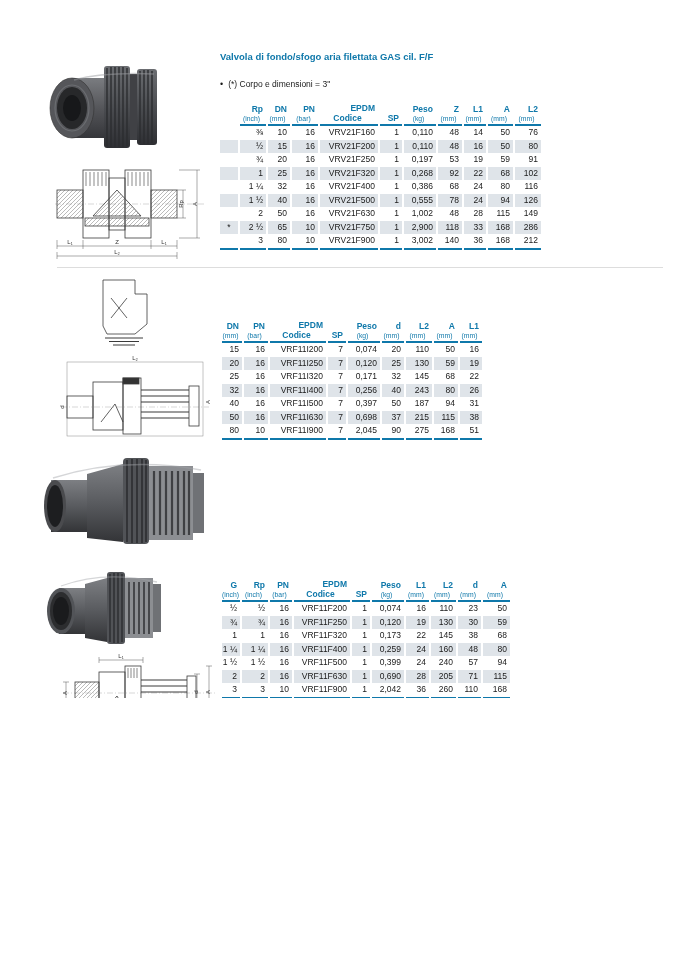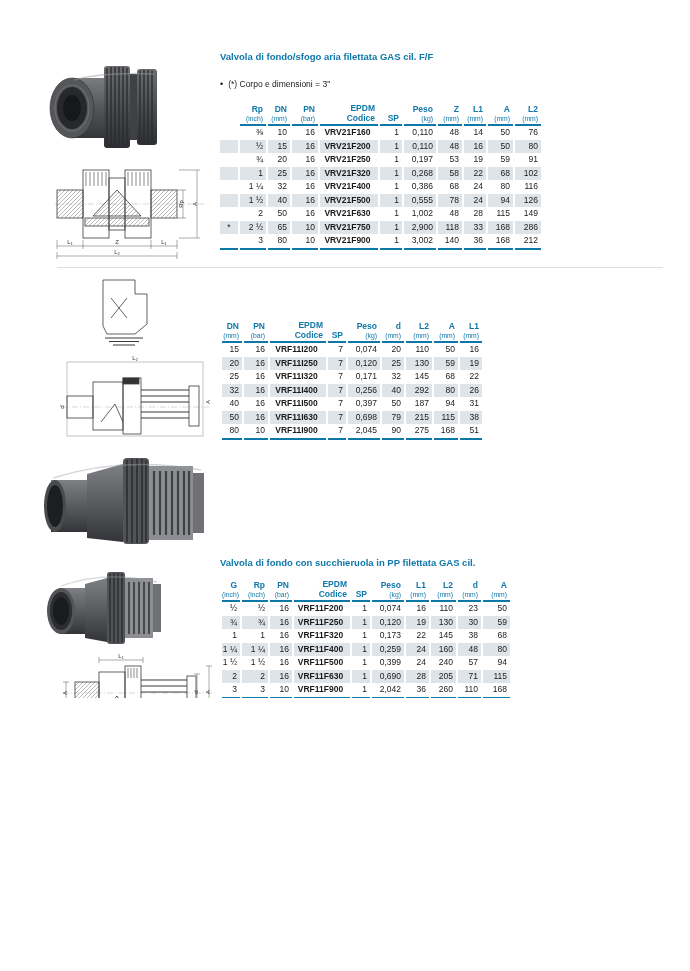--- a/index.html
+++ b/index.html
@@ -7,26 +7,26 @@
   .page{position:relative;width:690px;height:698px;background:#fff;overflow:hidden;margin-left:15px;}
   .abs{position:absolute;}
   .sec-title{font-size:9.5px;font-weight:bold;color:#0f78aa;line-height:12px;}
   .note{font-size:8.5px;color:#1a1a1a;text-align:center;}
   .note .bullet{margin-right:5px;font-size:9px;}
   table{border-collapse:separate;border-spacing:2px 0;table-layout:fixed;}
   th,td{font-size:8.5px;padding:0 3px 0 0;text-align:right;white-space:nowrap;overflow:hidden;}
   thead th{vertical-align:bottom;border-bottom:2px solid #0f78aa;padding-bottom:1px;color:#0f78aa;}
   thead th.empty{border-bottom:none;}
   .col-label{font-weight:bold;font-size:8.5px;line-height:10px;}
-  .col-unit{font-weight:normal;font-size:6.8px;line-height:9px;}
+  .col-unit{font-weight:normal;font-size:6.8px;line-height:9px;text-align:center;}
   .col-unit.bold{font-weight:bold;font-size:8.5px;line-height:10px;}
   tbody td{height:13.5px;line-height:13.5px;}
   tbody tr.shaded td{background:#dfe4e9;}
   tbody tr.last td{border-bottom:2px solid #0f78aa;}
-  td.code{font-weight:bold;text-align:center;}
+  td.code{font-weight:normal;}
   td.marker{text-align:center;padding:0;}
   .divider{height:1px;background:#ddd;}
   .footer-page{font-size:11px;font-weight:bold;color:#222;text-decoration:underline;}
   .footer-brand{font-size:12px;font-weight:bold;color:#15628b;text-align:right;letter-spacing:0.5px;}
   svg text{font-family:"Liberation Sans",sans-serif;font-size:6px;fill:#333;}
 </style>
 </head>
 <body>
 
 <div class="page">
@@ -230,21 +230,21 @@
           <td>91</td>
         </tr>
         <tr class="shaded">
           <td class="marker"></td>
           <td>1</td>
           <td>25</td>
           <td>16</td>
           <td class="code">VRV21F320</td>
           <td>1</td>
           <td>0,268</td>
-          <td>58</td>
+          <td>92</td>
           <td>22</td>
           <td>68</td>
           <td>102</td>
         </tr>
         <tr>
           <td class="marker"></td>
           <td>1 ¼</td>
           <td>32</td>
           <td>16</td>
           <td class="code">VRV21F400</td>
@@ -412,42 +412,42 @@
           <td>68</td>
           <td>22</td>
         </tr>
         <tr class="shaded">
           <td>32</td>
           <td>16</td>
           <td class="code">VRF11I400</td>
           <td>7</td>
           <td>0,256</td>
           <td>40</td>
-          <td>292</td>
+          <td>243</td>
           <td>80</td>
           <td>26</td>
         </tr>
         <tr>
           <td>40</td>
           <td>16</td>
           <td class="code">VRF11I500</td>
           <td>7</td>
           <td>0,397</td>
           <td>50</td>
           <td>187</td>
           <td>94</td>
           <td>31</td>
         </tr>
         <tr class="shaded">
           <td>50</td>
           <td>16</td>
           <td class="code">VRF11I630</td>
           <td>7</td>
           <td>0,698</td>
-          <td>79</td>
+          <td>37</td>
           <td>215</td>
           <td>115</td>
           <td>38</td>
         </tr>
         <tr class="last">
           <td>80</td>
           <td>10</td>
           <td class="code">VRF11I900</td>
           <td>7</td>
           <td>2,045</td>
@@ -542,21 +542,20 @@
       <line x1="84" y1="24" x2="84" y2="76"></line>
         <line x1="89" y1="24" x2="89" y2="76"></line>
       <line x1="94" y1="24" x2="94" y2="76"></line>
         <line x1="99" y1="24" x2="99" y2="76"></line>
       <line x1="104" y1="24" x2="104" y2="76"></line>
     </g>
     <rect x="108" y="26" width="8" height="48" fill="#6f7175"></rect>
     <path d="M16,28 Q60,12 112,24" stroke="#a2a4a8" stroke-width="1.3" fill="none" opacity="0.45"></path>
   </svg>
 
-  <div class="abs sec-title" style="left:205px;top:557px;width:380px">Valvola di fondo con succhieruola in PP filettata GAS cil.</div>
 
   <table id="table3" class="abs" style="left:205px;top:579px;width:292px">
       <colgroup>
         <col style="width: 18px;">
         <col style="width: 26px;">
         <col style="width: 22px;">
         <col style="width: 56px;">
         <col style="width: 18px;">
         <col style="width: 32px;">
         <col style="width: 23px;">

